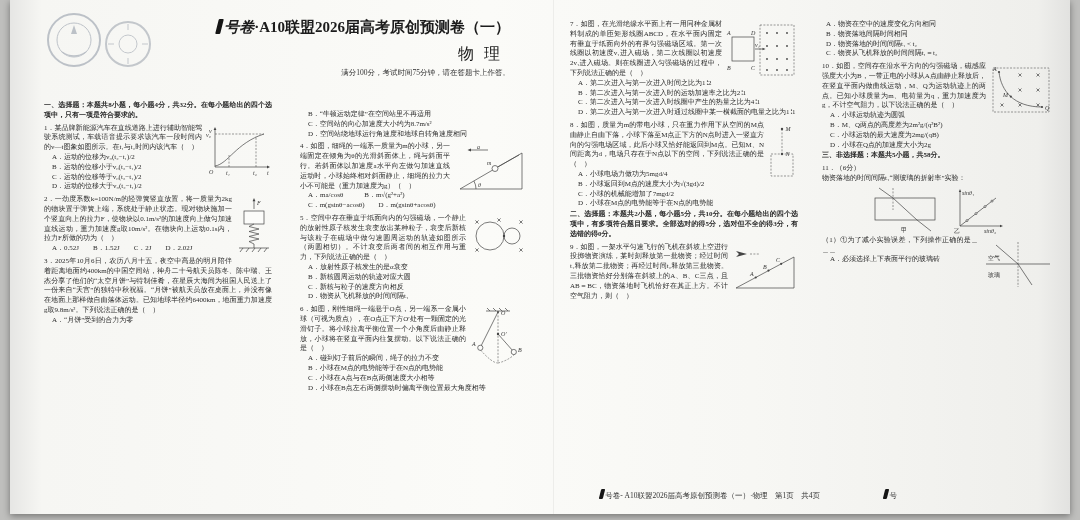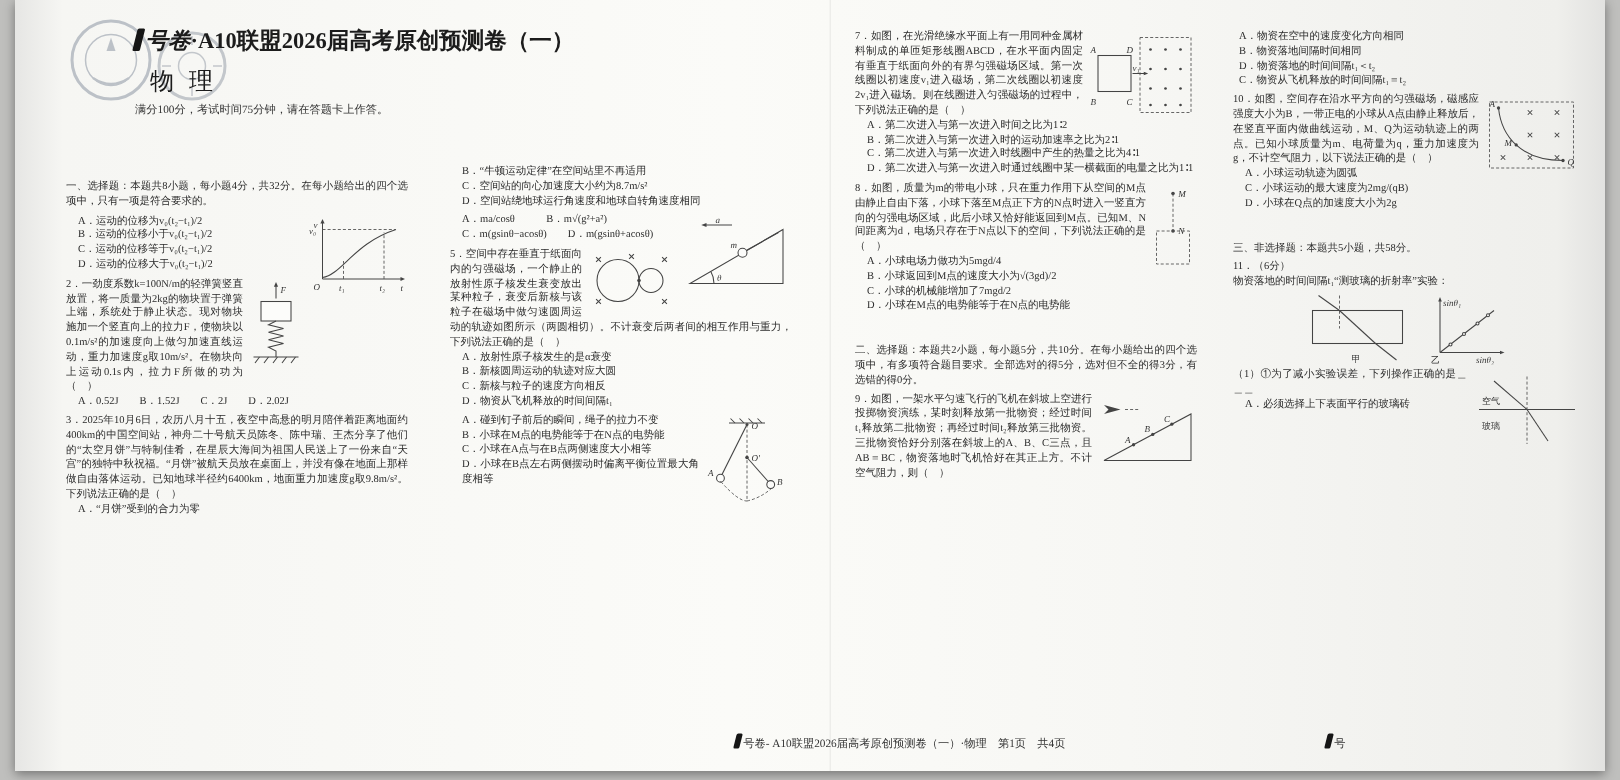--- a/index.html
+++ b/index.html
@@ -5,46 +5,46 @@
   *{margin:0;padding:0;box-sizing:border-box}
   html,body{width:1080px;height:520px;overflow:hidden}
   body{background:#bfbfbd;font-family:"Liberation Serif","DejaVu Serif",serif;position:relative}
   .paper{position:absolute;left:10px;top:0;width:1060px;height:514px;
     background:linear-gradient(90deg,#e6e6e4 0,#f6f6f3 3%,#fbfbf8 45%,#f7f7f4 70%,#efefec 97%,#e2e2e0 100%);
     box-shadow:0 2px 7px rgba(0,0,0,.4);}
   .fold{position:absolute;left:543px;top:0;width:1px;height:514px;background:rgba(0,0,0,.05)}
   
   .seal{position:absolute;opacity:.55}
   
-  .header{position:absolute;left:80px;top:18px;width:420px;text-align:left;color:#1c1c1c}
+  .header{position:absolute;left:80px;top:18px;width:420px;text-align:right;color:#1c1c1c}
   .title-line{font-size:15px;font-weight:bold;white-space:nowrap}
   .bar{display:inline-block;width:5px;height:15px;background:#151515;transform:skewX(-14deg);border-radius:1px;margin-right:2px;vertical-align:-2px}
   .brand{font-style:italic;font-weight:bold}
   .subject{font-size:16px;font-weight:normal;letter-spacing:10px;margin-top:7px;text-indent:10px}
   .note{font-size:7.5px;margin-top:3px;color:#333}
   
   .col{position:absolute;font-size:7px;line-height:1.4;color:#2b2b2b;text-align:justify}
   .c1{left:34px;top:100px;width:228px}
   .c2{left:290px;top:110px;width:228px}
   .c3{left:560px;top:20px;width:228px}
   .c4{left:812px;top:20px;width:232px}
-  .sec{font-weight:normal;margin-top:20px}
+  .sec{font-weight:bold;margin-top:1px}
   .q{margin-top:3px}
   .opt{padding-left:8px}
   .fig{float:right;margin:1px 0 2px 4px}
   svg{display:block}
   svg .ln{stroke:#444;stroke-width:.7;fill:none}
   svg .fl{fill:#444;stroke:none}
   svg .wh{fill:#fcfcfa;stroke:#444;stroke-width:.7}
   svg .ds{stroke:#555;stroke-width:.6;fill:none;stroke-dasharray:2 1.4}
   svg text{font-size:6px;fill:#333;font-family:"Liberation Serif","DejaVu Serif",serif;font-style:italic}
   svg text.up{font-style:normal}
   .figrow{display:flex;gap:10px;justify-content:center;margin:2px 0}
   
-  .footer{position:absolute;left:480px;top:489px;width:330px;text-align:left;font-size:7.5px;color:#333;white-space:nowrap}
+  .footer{position:absolute;left:480px;top:489px;width:330px;text-align:right;font-size:7.5px;color:#333;white-space:nowrap}
   .footer .bar,.fmark .bar{height:10px;width:3.5px;vertical-align:-1px}
   .fmark{position:absolute;left:874px;top:489px;font-size:7.5px;color:#333}
 </style>
 </head>
 <body>
 
 <div class="paper">
   <div class="fold"></div>
 
   <svg class="seal" style="left:36px;top:12px" width="56" height="56">
@@ -80,20 +80,21 @@
         <line class="ds" x1="9" y1="9" x2="58" y2="9"></line>
           <line class="ds" x1="23" y1="42" x2="23" y2="30"></line>
           <line class="ds" x1="50" y1="42" x2="50" y2="11"></line>
         <text x="3" y="8">v</text>
         <text x="0" y="12">v₀</text>
         <text x="3" y="49">O</text>
         <text x="20" y="50">t₁</text>
         <text x="47" y="50">t₂</text>
         <text x="61" y="50">t</text>
       </svg>
+      <p class="stem">1．某品牌新能源汽车在直线道路上进行辅助智能驾驶系统测试，车载语音提示要求该汽车一段时间内的v—t图象如图所示。在t₁与t₂时间内该汽车（　）</p>
       <p class="opt">A．运动的位移为v₀(t₂−t₁)/2</p>
       <p class="opt">B．运动的位移小于v₀(t₂−t₁)/2</p>
       <p class="opt">C．运动的位移等于v₀(t₂−t₁)/2</p>
       <p class="opt">D．运动的位移大于v₀(t₂−t₁)/2</p>
     </div>
 
     <div class="q">
       <svg class="fig" width="36" height="60" viewBox="0 0 36 60">
         <line class="ln" x1="18" y1="13" x2="18" y2="4"></line>
           <polygon class="fl" points="18,2 16.6,5.2 19.4,5.2"></polygon>
@@ -123,20 +124,21 @@
         <path class="ln" d="M6,46 L68,46 L68,10 Z"></path>
         <path class="ln" d="M22,46 A16,16 0 0 0 19.9,38"></path>
         <text x="24" y="44">θ</text>
         <line class="ln" x1="65" y1="12" x2="43.5" y2="24"></line>
         <circle class="wh" cx="41" cy="25.5" r="3"></circle>
         <text x="33" y="22">m</text>
         <line class="ln" x1="34" y1="7" x2="16" y2="7"></line>
           <polygon class="fl" points="13.5,7 17,5.6 17,8.4"></polygon>
         <text x="23" y="5.5">a</text>
       </svg>
+      <p class="stem">4．如图，细绳的一端系一质量为m的小球，另一端固定在倾角为θ的光滑斜面体上，绳与斜面平行。若斜面体以加速度a水平向左做匀加速直线运动时，小球始终相对斜面静止，细绳的拉力大小不可能是（重力加速度为g）（　）</p>
       <p class="opt">A．ma/cosθ　　　B．m√(g²+a²)</p>
       <p class="opt">C．m(gsinθ−acosθ)　　D．m(gsinθ+acosθ)</p>
     </div>
 
     <div class="q">
       <svg class="fig" width="58" height="42" viewBox="0 0 58 42">
         <path class="ln" d="M5.4,5.4l3.2,3.2 M8.6,5.4l-3.2,3.2 M27.4,3.4l3.2,3.2 M30.6,3.4l-3.2,3.2 M49.4,5.4l3.2,3.2 M52.6,5.4l-3.2,3.2 M5.4,33.4l3.2,3.2 M8.6,33.4l-3.2,3.2 M49.4,33.4l3.2,3.2 M52.6,33.4l-3.2,3.2"></path>
         <circle class="ln" cx="20" cy="21" r="14"></circle>
           <circle class="ln" cx="42" cy="21" r="8"></circle>
         <circle class="fl" cx="34" cy="21" r="1.2"></circle>
@@ -159,20 +161,21 @@
         <text x="31" y="30">O′</text>
         <line class="ln" x1="28" y1="6" x2="11" y2="40"></line>
         <circle class="wh" cx="10.3" cy="41.8" r="2.6"></circle>
         <text x="2" y="40">A</text>
         <line class="ln" x1="28" y1="28" x2="43" y2="45"></line>
         <circle class="wh" cx="43.8" cy="46" r="2.6"></circle>
         <text x="48" y="46">B</text>
         <path class="ds" d="M10.5,44 Q22,57 28,57"></path>
           <path class="ds" d="M28,57 Q37,55 44.5,48.5"></path>
       </svg>
+      <p class="stem">6．如图，刚性细绳一端悬于O点，另一端系一金属小球（可视为质点），在O点正下方O′处有一颗固定的光滑钉子。将小球拉离平衡位置一个小角度后由静止释放，小球将在竖直平面内往复摆动。以下说法正确的是（　）</p>
       <p class="opt">A．碰到钉子前后的瞬间，绳子的拉力不变</p>
       <p class="opt">B．小球在M点的电势能等于在N点的电势能</p>
       <p class="opt">C．小球在A点与在B点两侧速度大小相等</p>
       <p class="opt">D．小球在B点左右两侧摆动时偏离平衡位置最大角度相等</p>
     </div>
   </div>
 
   <div class="col c3">
     <div class="q" style="margin-top:0">
       <svg class="fig" width="72" height="58" viewBox="0 0 72 58">
@@ -252,20 +255,21 @@
         <path class="ln" d="M9,9 C11,28 24,44 52,44"></path>
         <circle class="fl" cx="9" cy="9" r="1.1"></circle>
         <text x="3" y="8">A</text>
         <circle class="fl" cx="20.8" cy="33.6" r="1.1"></circle>
         <text x="13" y="34">M</text>
         <circle class="fl" cx="52" cy="44" r="1.1"></circle>
         <text x="55" y="47">Q</text>
       </svg>
       <p class="stem">10．如图，空间存在沿水平方向的匀强磁场，磁感应强度大小为B，一带正电的小球从A点由静止释放后，在竖直平面内做曲线运动，M、Q为运动轨迹上的两点。已知小球质量为m、电荷量为q，重力加速度为g，不计空气阻力，以下说法正确的是（　）</p>
       <p class="opt">A．小球运动轨迹为圆弧</p>
+      <p class="opt">B．M、Q两点的高度差为2m²g/(q²B²)</p>
       <p class="opt">C．小球运动的最大速度为2mg/(qB)</p>
       <p class="opt">D．小球在Q点的加速度大小为2g</p>
     </div>
 
     <p class="sec">三、非选择题：本题共5小题，共58分。</p>
 
     <div class="q">
       <p>11．（6分）</p>
       <p>物资落地的时间间隔t₁“测玻璃的折射率”实验：</p>
       <div class="figrow">

